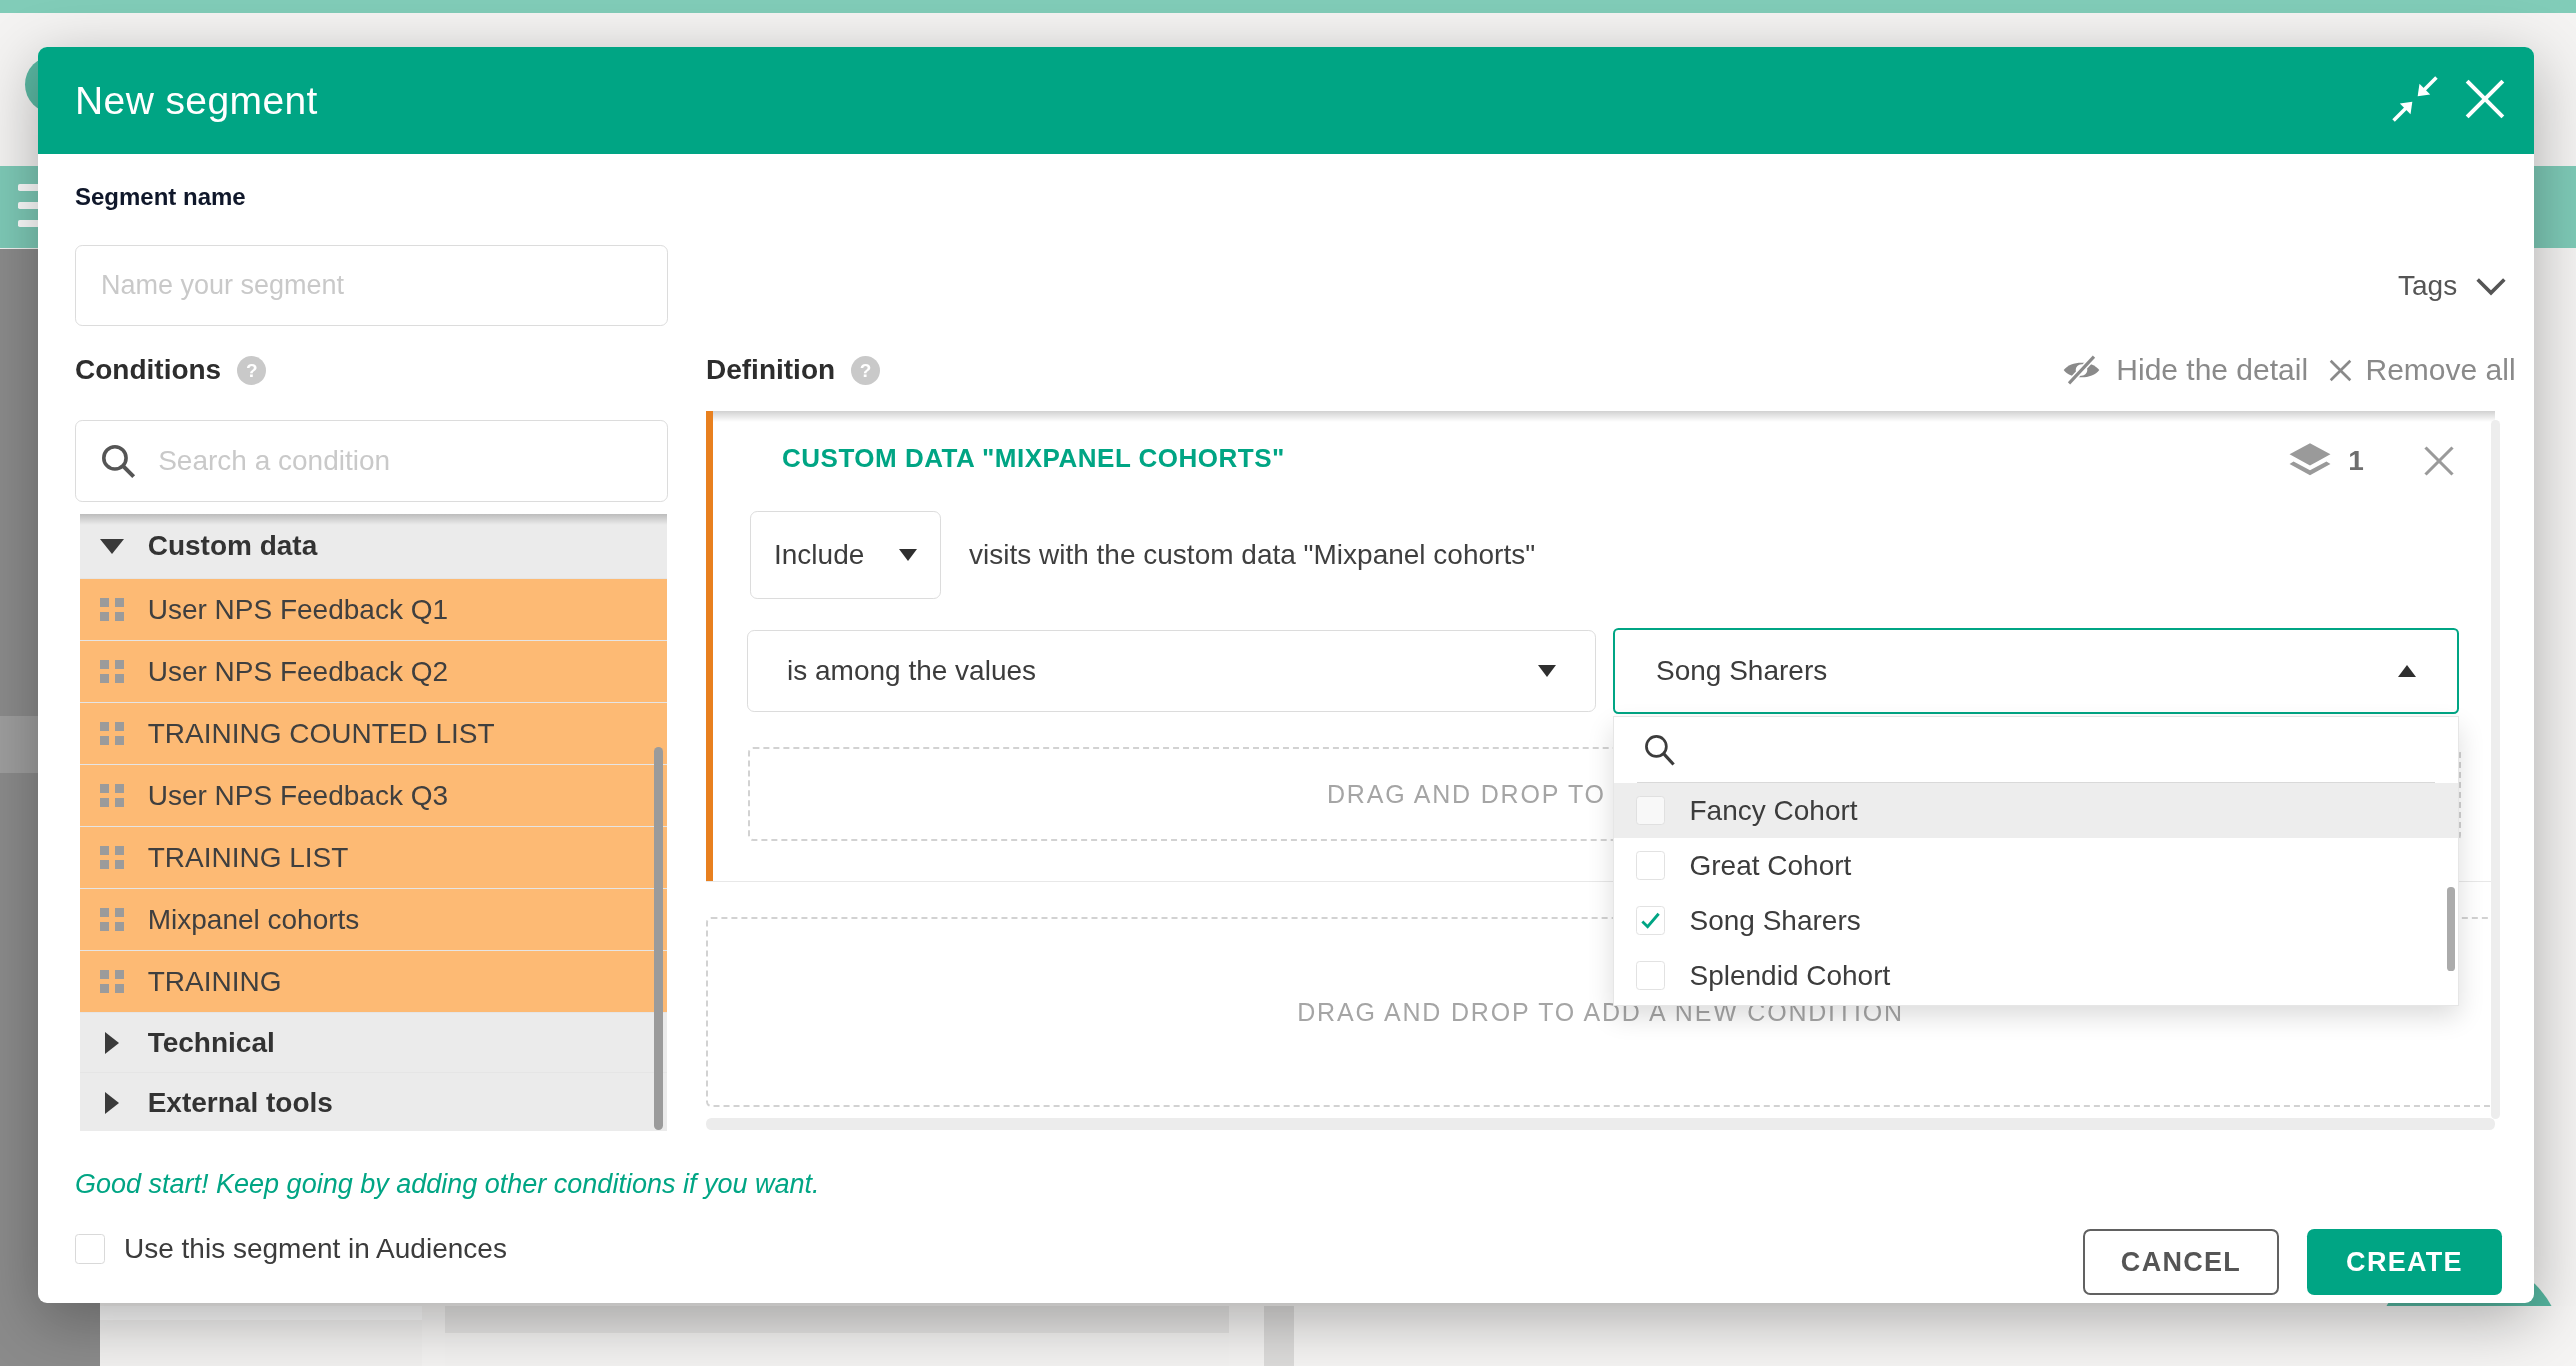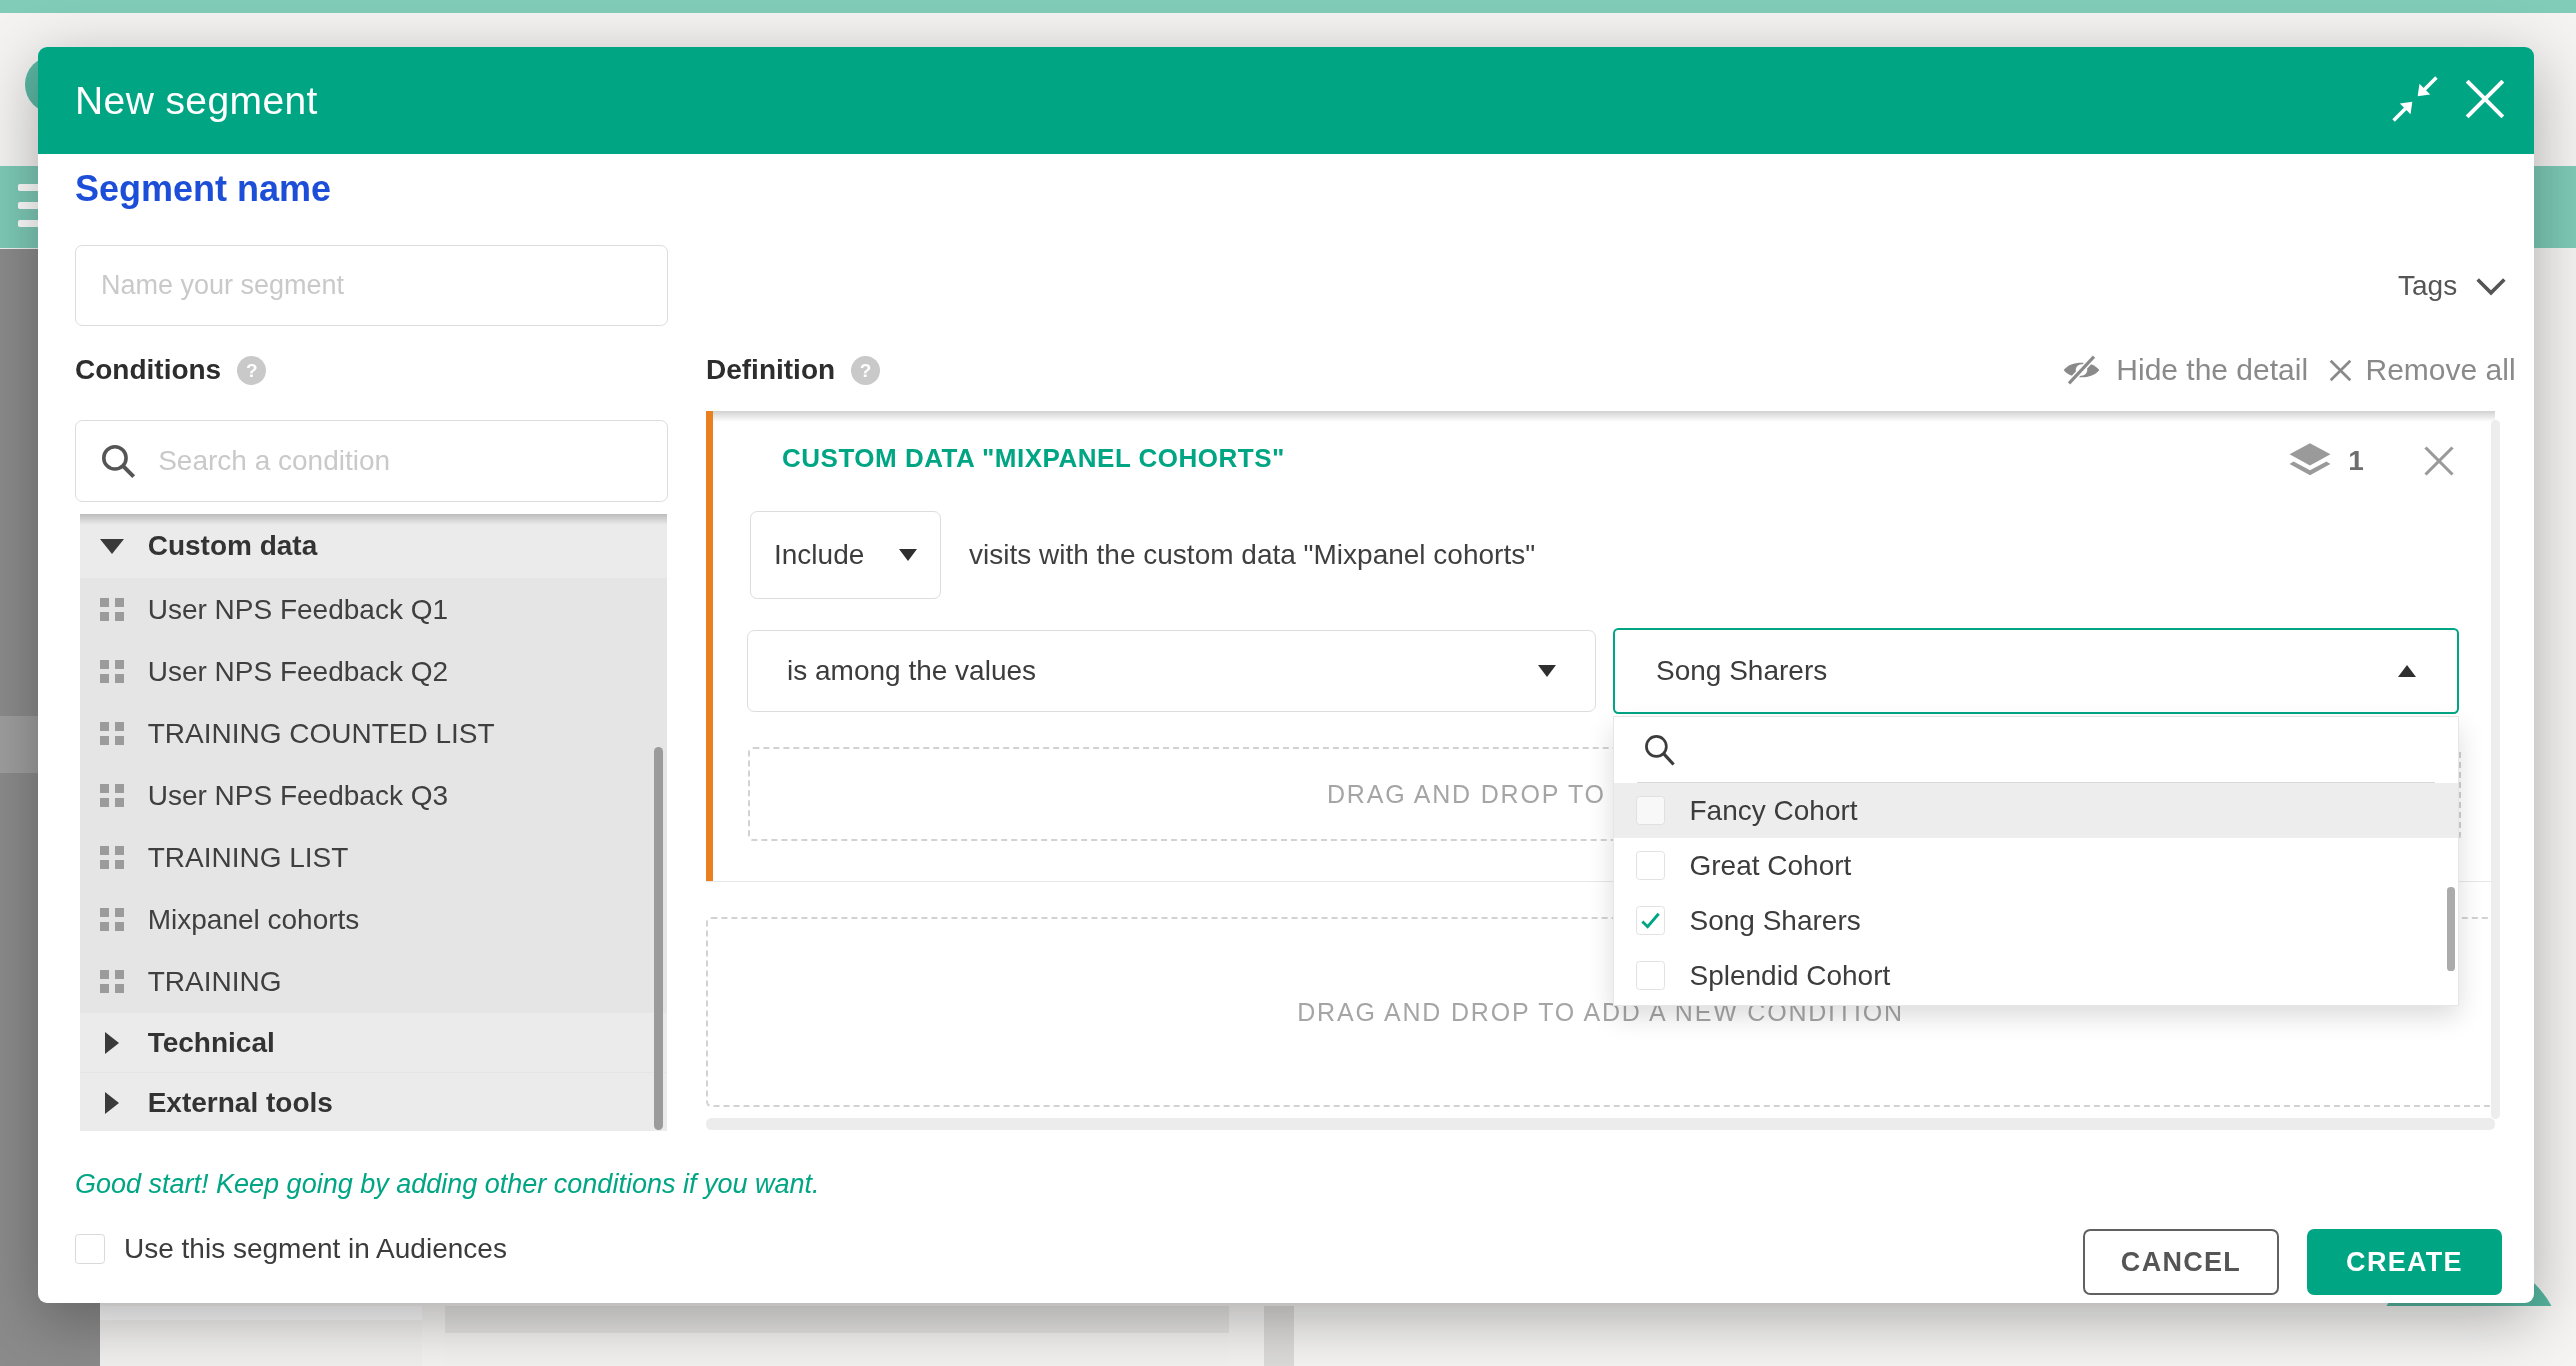--- a/index.html
+++ b/index.html
@@ -28,21 +28,21 @@
   #bg-panel-4{left:1294px;top:1306px;width:1282px;height:61px;background:#f5f4f3;}
 
   
   #modal{left:38px;top:47px;width:2496px;height:1256px;background:#fff;border-radius:9px;
          box-shadow:0 16px 63px rgba(0,0,0,.30);}
   #modal-header{left:0;top:0;width:2496px;height:107px;background:var(--accent);border-radius:9px 9px 0 0;}
   #modal-title{left:37px;top:0;height:107px;line-height:107px;color:#fff;font-size:39px;font-weight:500;letter-spacing:0.4px;}
   #collapse-btn{left:2352px;top:27px;width:50px;height:50px;cursor:pointer;}
   #close-btn{left:2422px;top:27px;width:50px;height:50px;cursor:pointer;}
 
-  #segment-name-label{left:37px;top:121px;font-size:36px;font-weight:bold;color:#1d4ed8;}
+  #segment-name-label{left:37px;top:136px;font-size:24px;font-weight:bold;color:#0f172a;}
   .text-input{height:81px;border:1.8px solid #dcdcdc;border-radius:7.2px;background:#fff;
               font-family:"Liberation Sans",sans-serif;font-size:27px;color:#14532d;padding:0 25px;outline:none;}
   .text-input::placeholder{color:#c9c9c9;}
   #name-input{left:37px;top:198px;width:593px;}
   #desc-input{left:662px;top:198px;width:1663px;}
   #tags{left:2360px;top:198px;height:81px;display:flex;align-items:center;gap:18px;cursor:pointer;}
   #tags .lbl{font-size:28px;color:#555;}
 
   .section-head{top:305px;height:36px;display:flex;align-items:center;gap:16px;}
   #conditions-head{left:37px;}
@@ -55,21 +55,21 @@
   .toolbar-text{font-size:30px;color:#8a8a8a;}
 
   
   #cond-search{left:37px;top:373px;width:593px;height:82px;border:1.8px solid #dcdcdc;border-radius:7.2px;
                display:flex;align-items:center;padding:0 21.5px;gap:19.7px;background:#fff;}
   #cond-search input{border:none;outline:none;font-family:"Liberation Sans",sans-serif;font-size:28px;color:#3c3c3c;flex:1;}
   #cond-search input::placeholder{color:#c9c9c9;}
   #cond-list{left:42px;top:467px;width:587px;height:617px;overflow:hidden;}
   #cond-list::before{content:"";position:absolute;left:0;top:0;width:100%;height:10.7px;z-index:5;
                      background:linear-gradient(rgba(0,0,0,.20),rgba(0,0,0,0));}
-  .c-row{display:flex;align-items:center;background:#e5e5e5;border-bottom:1.8px solid #e5e5e5;padding-left:19.7px;cursor:pointer;}
+  .c-row{display:flex;align-items:center;background:#fdba74;border-bottom:1.8px solid #e5e5e5;padding-left:19.7px;cursor:pointer;}
   .c-row.group{background:#ebebeb;}
   .c-row .label{font-size:28px;color:#3f3f3f;}
   .c-row.group .label{font-weight:bold;color:#333;}
   .icon-cell{width:25px;margin-right:23px;display:flex;justify-content:center;}
   .drag-handle{display:grid;grid-template-columns:9px 9px;grid-template-rows:9px 9px;gap:5.4px;}
   .drag-handle i{background:#9b9b9b;display:block;}
   .tri-down{width:0;height:0;border-left:12.5px solid transparent;border-right:12.5px solid transparent;border-top:15px solid #3a3a3a;}
   .tri-right{width:0;height:0;border-top:11.6px solid transparent;border-bottom:11.6px solid transparent;border-left:14.3px solid #3a3a3a;}
   #cond-scrollbar{position:absolute;right:3.6px;top:233px;width:9px;height:383px;background:#9b9b9b;border-radius:4.5px;z-index:6;cursor:pointer;}
 

